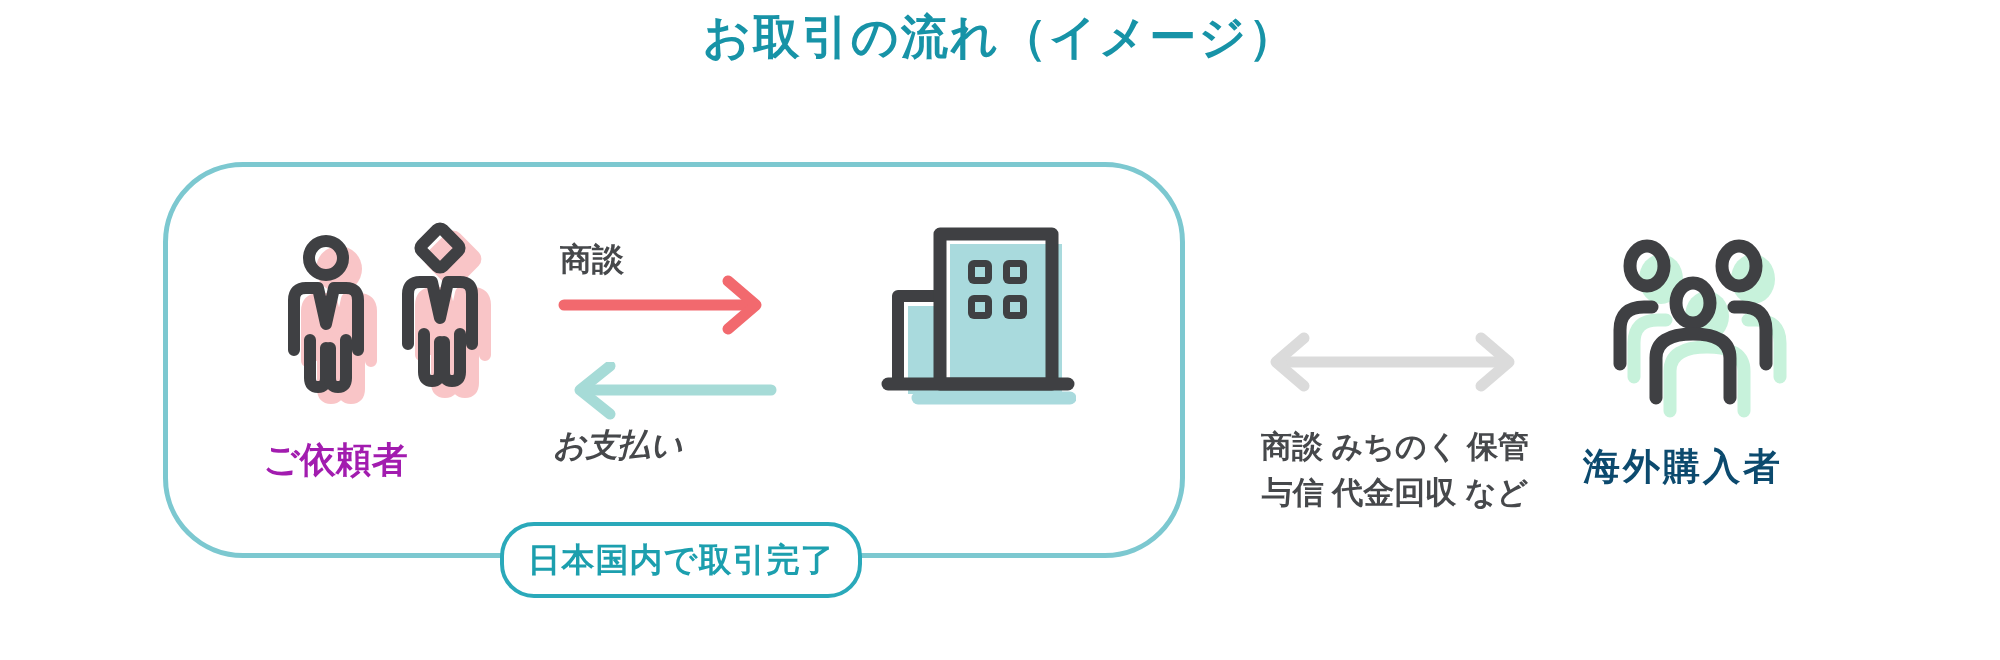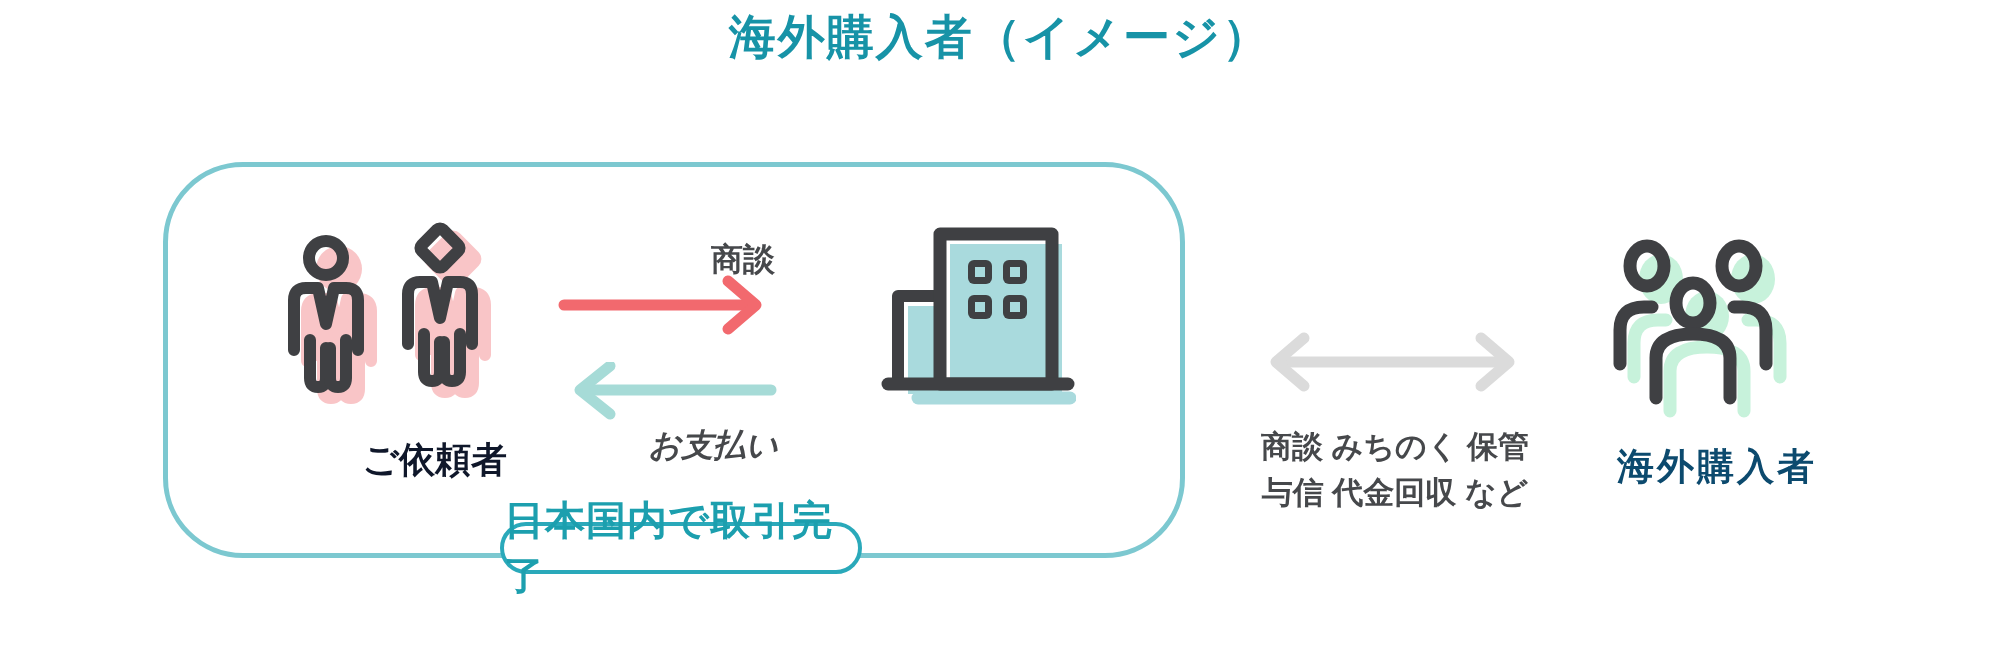--- a/index.html
+++ b/index.html
@@ -6,42 +6,42 @@
   body{width:2000px;height:660px;position:relative;overflow:hidden;
        font-family:"Liberation Sans","DejaVu Sans",sans-serif;}
   .stage{position:absolute;inset:0;}
   .card{position:absolute;left:15px;top:36px;width:1983px;height:622px;
         background:#ffffff;border-radius:60px;}
   .title{position:absolute;left:0;top:6px;width:2000px;text-align:center;
          font-size:47px;font-weight:bold;color:#1793A7;letter-spacing:2px;}
   .domestic-box{position:absolute;left:163px;top:162px;width:1022px;height:396px;
         border:5px solid #7CC8D0;border-radius:80px;box-sizing:border-box;}
   .icon{position:absolute;}
-  .lbl{position:absolute;text-align:right;font-weight:bold;}
-  .lbl-client{left:263px;top:436px;width:244px;font-size:36px;color:#0f172a;}
+  .lbl{position:absolute;text-align:left;font-weight:bold;}
+  .lbl-client{left:263px;top:436px;width:244px;font-size:36px;color:#a21caf;}
   .lbl-arrow{color:#46484B;font-size:32px;}
   .lbl-negotiation{left:560px;top:238px;width:215px;}
   .lbl-payment{left:553px;top:424px;width:225px;font-style:italic;}
   .lbl-company{left:858px;top:424px;width:234px;font-size:34px;line-height:44px;color:#26B7C7;}
-  .badge{position:absolute;left:500px;top:522px;width:362px;height:52px;
+  .badge{position:absolute;left:500px;top:522px;width:362px;height:76px;
          background:#ffffff;border:4px solid #2AA9BA;border-radius:34px;
          box-sizing:border-box;display:flex;align-items:center;justify-content:center;
-         font-size:40px;font-weight:bold;color:#1C9FAE;letter-spacing:1px;z-index:3;}
+         font-size:33px;font-weight:bold;color:#1C9FAE;letter-spacing:1px;z-index:3;}
   .services{position:absolute;left:1242px;top:424px;width:306px;text-align:center;
          font-size:31px;line-height:46px;font-weight:bold;color:#46484B;}
   .lbl-buyer{left:1583px;top:442px;width:234px;font-size:37px;color:#0c4a6e;letter-spacing:3px;}
 </style>
 </head>
 <body>
 
 <div class="stage">
 
   <div class="card"></div>
 
-  <div class="title">海外購入者（イメージ）</div>
+  <div class="title">お取引の流れ（イメージ）</div>
 
   <div class="domestic-box"></div>
 
   <svg class="icon" style="left:272px;top:216px" width="235" height="190" viewBox="0 0 235 190">
     <g transform="translate(8,14)">
       <g transform="translate(13,11)" fill="#F9C5C7" stroke="#F9C5C7">
         <circle cx="46" cy="28" r="23" stroke="none"></circle>
         <path d="M14,120 V70 Q14,58 26,58 H38 L46,94 L54,58 H66 Q78,58 78,70 V120" stroke-width="12" stroke-linecap="round" stroke-linejoin="round"></path>
         <path d="M30,110 V148 Q30,157 38,157 Q46,157 46,148 V118" stroke-width="12" stroke-linecap="round"></path>
         <path d="M50,118 V148 Q50,157 58,157 Q66,157 66,148 V110" stroke-width="12" stroke-linecap="round"></path>

